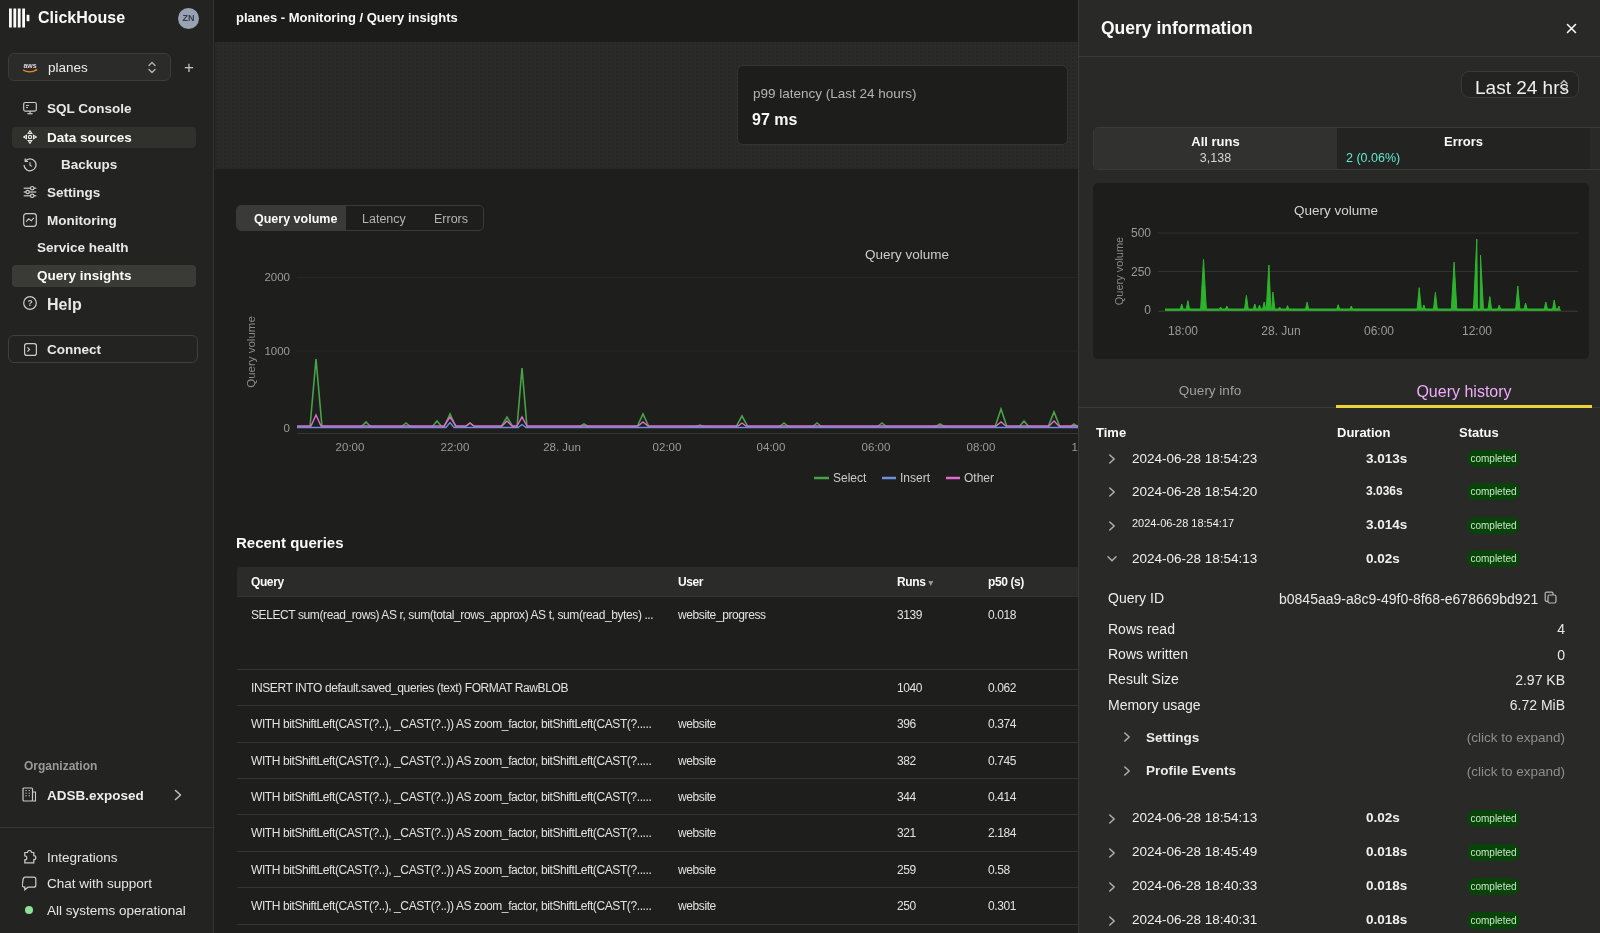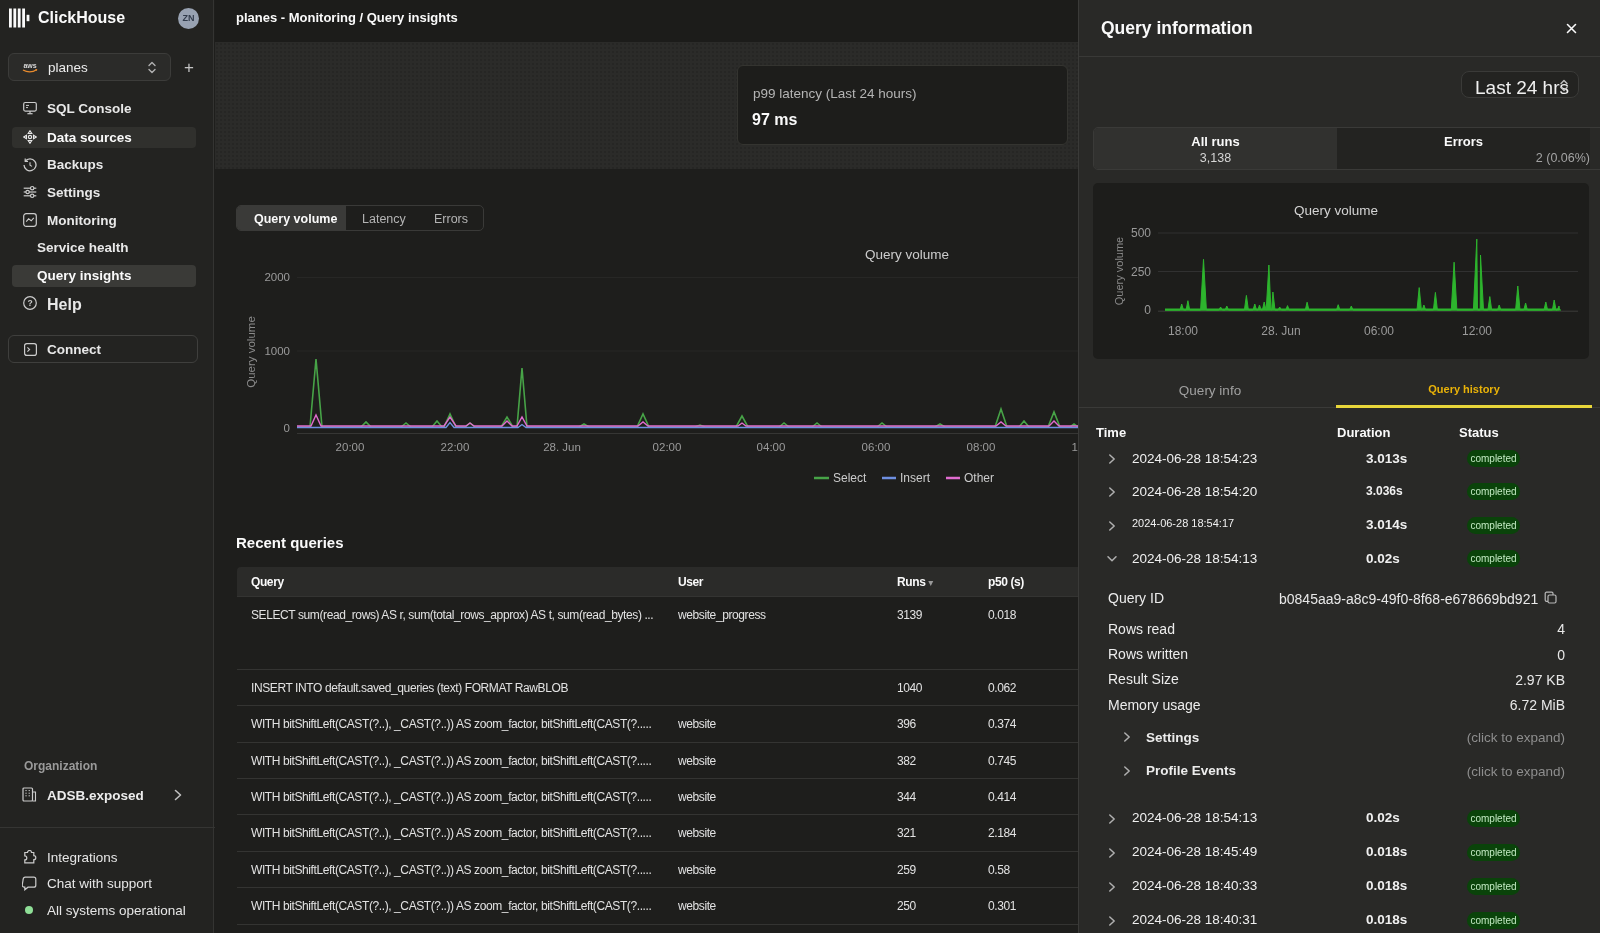--- a/index.html
+++ b/index.html
@@ -187,21 +187,21 @@
     <rect x="0.7" y="0.7" width="12.6" height="12.6" rx="2.5"></rect>
     <path d="M3.2,8.6 L5.6,5.8 L8.2,7.8 L10.8,4.8" stroke-width="1.1"></path>
   </svg>
   <svg class="abs" style="left:23px;top:296px" width="14" height="14" viewBox="0 0 14 14" fill="none" stroke="#cccccc" stroke-width="1.2">
     <circle cx="7" cy="7" r="6.3"></circle>
     <text x="7" y="9.8" fill="#cccccc" stroke="none" font-size="8.5" font-weight="bold" text-anchor="middle" font-family="Liberation Sans">?</text>
   </svg>
 
   <div class="txt" style="left:47px;top:100.5px;font-size:13.5px;font-weight:bold;color:#e8e8e8">SQL Console</div>
   <div class="txt" style="left:47px;top:129.5px;font-size:13.5px;font-weight:bold;color:#fafafa">Data sources</div>
-  <div class="txt" style="left:47px;top:157px;font-size:13.5px;font-weight:bold;color:#e8e8e8">Backups</div>
+  <div class="txt" style="left:61px;top:157px;font-size:13.5px;font-weight:bold;color:#e8e8e8">Backups</div>
   <div class="txt" style="left:47px;top:184.5px;font-size:13.5px;font-weight:bold;color:#e8e8e8">Settings</div>
   <div class="txt" style="left:47px;top:212.5px;font-size:13.5px;font-weight:bold;color:#e8e8e8">Monitoring</div>
   <div class="txt" style="left:37px;top:240px;font-size:13.5px;font-weight:bold;color:#e8e8e8">Service health</div>
   <div class="txt" style="left:37px;top:268px;font-size:13.5px;font-weight:bold;color:#fafafa">Query insights</div>
   <div class="txt" style="left:47px;top:295.5px;font-size:16px;font-weight:bold;color:#e8e8e8">Help</div>
 
   <div class="abs" style="left:8px;top:334.5px;width:190px;height:28px;border:1px solid #3f3f3d;border-radius:6px">
     <svg class="abs" style="left:15px;top:7px" width="13" height="13" viewBox="0 0 13 13" fill="none" stroke="#cccccc" stroke-width="1.2">
       <rect x="0.6" y="0.6" width="11.8" height="11.8" rx="2.2"></rect>
       <path d="M3.4,4.4 L5.6,6.5 L3.4,8.6" stroke-width="1.1"></path>
@@ -246,21 +246,21 @@
       <path d="M3,4.5 L6,1.5 L9,4.5 M3,8.5 L6,11.5 L9,8.5" fill="none" stroke="#c0c0c0" stroke-width="1.4" stroke-linecap="round" stroke-linejoin="round"></path>
     </svg>
   </div>
 
   <div class="abs" style="left:14px;top:127px;width:564px;height:43px;border:1px solid #3a3a38;border-radius:5px;overflow:hidden">
     <div class="abs" style="left:0;top:0;width:243px;height:43px;background:#31312f"></div>
     <div class="abs" style="left:243px;top:0;width:253px;height:43px;background:#232321"></div>
     <div class="txt" style="left:0;top:6px;width:243px;text-align:center;font-size:13px;font-weight:bold;color:#fafafa">All runs</div>
     <div class="txt" style="left:0;top:22.5px;width:243px;text-align:center;font-size:12.5px;color:#d6d6d6">3,138</div>
     <div class="txt" style="left:243px;top:6px;width:253px;text-align:center;font-size:13px;font-weight:bold;color:#fafafa">Errors</div>
-    <div class="txt" style="left:243px;top:22.5px;width:253px;text-align:right;font-size:12.5px;color:#a3a3a3">2 (0.06%)</div>
+    <div class="txt" style="left:252px;top:22.5px;width:253px;text-align:left;font-size:12.5px;color:#5eead4">2 (0.06%)</div>
   </div>
 
   <div class="abs" style="left:14px;top:183px;width:496px;height:176px;background:#1d1d1b;border-radius:5px">
     <svg width="496" height="176" viewBox="0 0 496 176">
       <text x="243" y="32" fill="#d4d4d4" font-size="13.5" text-anchor="middle">Query volume</text>
       <text x="30" y="88" fill="#8a8a8a" font-size="11" text-anchor="middle" transform="rotate(-90 30 88)">Query volume</text>
       <line x1="65" y1="50" x2="485" y2="50" stroke="#313131" stroke-width="1"></line>
       <line x1="65" y1="88.5" x2="485" y2="88.5" stroke="#313131" stroke-width="1"></line>
       <line x1="65" y1="128.2" x2="485" y2="128.2" stroke="#3c3c3a" stroke-width="1"></line>
       <text x="58" y="54" fill="#9a9a9a" font-size="12" text-anchor="end">500</text>
@@ -272,21 +272,21 @@
         <text x="286" y="152">06:00</text>
           <text x="384" y="152">12:00</text>
       </g>
       <path d="M72.0,127.0 L87.0,127.0 L88.7,121.0 L90.5,127.0 L93.1,127.0 L94.9,117.7 L96.7,127.0 L107.6,127.0 L110.5,76.3 L113.4,127.0 L125.9,127.0 L127.6,124.0 L129.3,127.0 L132.1,127.0 L133.8,123.0 L135.5,127.0 L151.4,127.0 L153.4,112.4 L155.4,127.0 L160.0,127.0 L161.8,121.0 L163.5,127.0 L164.8,127.0 L166.5,122.0 L168.2,127.0 L169.4,127.0 L171.2,119.0 L173.0,127.0 L173.2,127.0 L175.9,82.0 L177.9,127.0 L178.6,127.0 L179.9,109.0 L182.0,127.0 L185.0,127.0 L186.7,124.0 L188.4,127.0 L192.8,127.0 L194.5,122.6 L196.2,127.0 L212.3,127.0 L214.1,119.2 L215.9,127.0 L243.5,127.0 L245.2,121.7 L246.9,127.0 L256.6,127.0 L258.3,123.0 L260.0,127.0 L324.0,127.0 L326.2,104.6 L328.4,127.0 L329.2,127.0 L330.9,122.0 L332.6,127.0 L340.4,127.0 L342.4,109.4 L344.4,127.0 L358.3,127.0 L361.1,79.2 L363.9,127.0 L380.4,127.0 L383.8,56.1 L384.5,127.0 L387.2,127.0 L387.5,72.0 L390.5,127.0 L394.9,127.0 L396.8,113.6 L398.7,127.0 L404.5,127.0 L406.2,122.0 L407.9,127.0 L422.6,127.0 L424.8,103.0 L427.0,127.0 L430.8,127.0 L432.6,120.0 L434.4,127.0 L451.0,127.0 L452.8,119.0 L454.6,127.0 L459.4,127.0 L461.2,117.0 L463.0,127.0 L464.3,127.0 L466,123.0 L466.5,127.0 L467.7,127.0 Z" fill="#2db42d" stroke="#2db42d" stroke-width="1"></path>
       <line x1="72" y1="126.5" x2="466" y2="126.5" stroke="#2db42d" stroke-width="2.2"></line>
     </svg>
   </div>
 
   <div class="abs" style="left:0;top:406.5px;width:522px;height:1px;background:#3a3a38"></div>
   <div class="txt" style="left:6px;top:383px;width:250px;text-align:center;font-size:13.5px;color:#a0a0a0">Query info</div>
-  <div class="txt" style="left:260px;top:383px;width:250px;text-align:center;font-size:11px;font-weight:bold;color:#eab308">Query history</div>
+  <div class="txt" style="left:260px;top:383px;width:250px;text-align:center;font-size:16px;font-weight:normal;color:#f0abfc">Query history</div>
   <div class="abs" style="left:257px;top:405px;width:256px;height:2.5px;background:#e8d63a"></div>
 
   <div class="txt" style="left:17px;top:424.5px;font-size:13px;font-weight:bold;color:#fafafa">Time</div>
   <div class="txt" style="left:258px;top:424.5px;font-size:13px;font-weight:bold;color:#fafafa">Duration</div>
   <div class="txt" style="left:380px;top:424.5px;font-size:13px;font-weight:bold;color:#fafafa">Status</div>
   <svg class="abs" style="left:29px;top:453.0px" width="8" height="12" viewBox="0 0 8 12">
       <path d="M1.8,2 L6.2,6 L1.8,10" fill="none" stroke="#b0b0b0" stroke-width="1.5" stroke-linecap="round" stroke-linejoin="round"></path>
     </svg>
   <div class="txt" style="left:53px;top:450.5px;font-size:13.5px;color:#f0f0f0">2024-06-28 18:54:23</div>
   <div class="txt" style="left:287px;top:450.5px;font-size:13.5px;font-weight:bold;color:#f0f0f0">3.013s</div>

